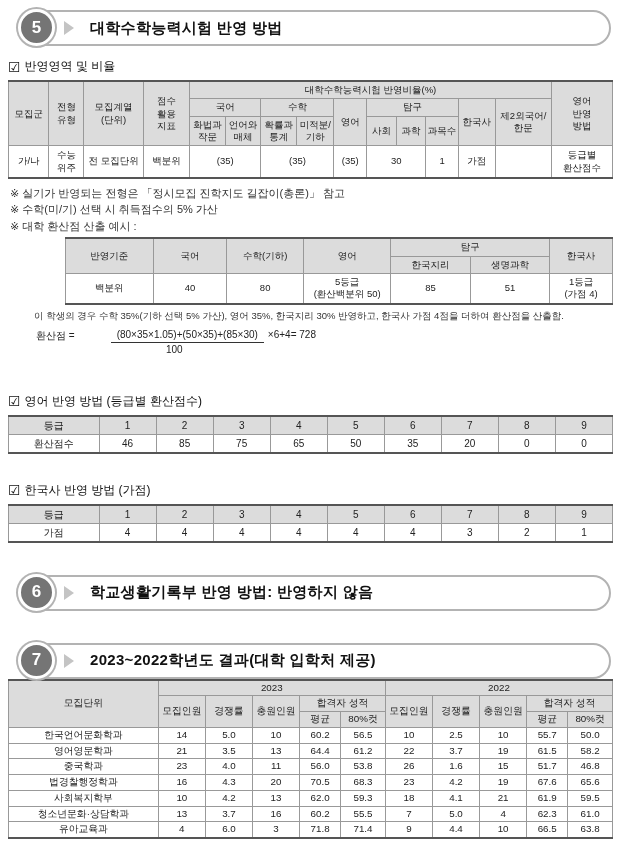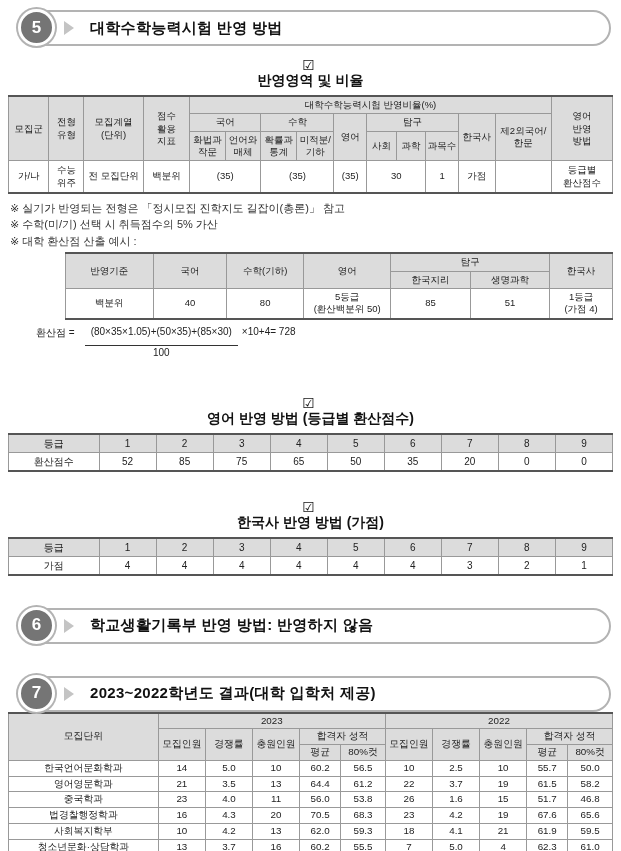--- a/index.html
+++ b/index.html
@@ -19,22 +19,22 @@
     background:#757575; border:3px solid #fff; border-radius:50%;
     box-shadow:0 0 0 2px #b3b3b3; color:#fff; font-weight:bold; font-size:17px;
     display:flex; align-items:center; justify-content:center; }
   .banner .chev { margin-left:38px; width:0; height:0;
     border-top:7px solid transparent; border-bottom:7px solid transparent;
     border-left:10px solid #c4c4c4; }
   .banner .title { font-weight:bold; font-size:15px; margin-left:16px;
     letter-spacing:0.3px; color:#111; }
 
   
-  .check { font-weight:bold; font-size:14px; margin:12px 0 5px 0; color:#111;
-    display:flex; align-items:center;flex-direction:column; }
+  .check { font-weight:normal; font-size:12px; margin:12px 0 5px 0; color:#111;
+    display:flex; align-items:center; }
   .box-icon { font-weight:normal; font-size:14px; margin-right:4px; line-height:1; }
   .box-icon::before { content:"☑"; }
 
   
   table { border-collapse:collapse; width:100%; table-layout:fixed; }
   .t { border-top:2px solid #555; border-bottom:2px solid #555; }
   .t th, .t td { border:1px solid #999; text-align:center; vertical-align:middle;
     white-space:pre-line; padding:2px 1px; line-height:1.3; font-weight:normal; }
   .t thead th, .gray { background:#dcdcdc; }
 
@@ -52,21 +52,21 @@
   
   .notes { margin:6px 0 3px 2px; }
   .note { font-size:11px; color:#333; line-height:1.5; }
   .ex-note { margin:5px 0 2px 26px; font-size:9.5px; color:#333; }
 
   
   .formula { display:flex; align-items:flex-start; margin:6px 0 0 28px;
     font-size:10px; color:#222; }
   .formula .lbl { margin-right:8px; }
   .frac { display:inline-flex; flex-direction:column; align-items:center; margin:0 2px; }
-  .frac .nline { border-bottom:1px solid #333; padding:0 6px 8px 6px; }
+  .frac .nline { border-bottom:1px solid #333; padding:0 6px 2px 6px;margin-left:26px; }
   .frac .den { padding-top:1px; }
   .formula .suffix { margin-left:2px; } .gap-md { height:16px; } .gap-lg { height:26px; }
 </style>
 </head>
 <body>
 
 <div class="page">
 
   <div class="banner">
     <div class="num">5</div>
@@ -195,28 +195,29 @@
 (환산백분위 50)</td>
           <td>85</td>
           <td>51</td>
           <td>1등급
 (가점 4)</td>
         </tr>
       </tbody>
     </table>
   </div>
 
+  <div class="ex-note">이 학생의 경우 수학 35%(기하 선택 5% 가산), 영어 35%, 한국지리 30% 반영하고, 한국사 가점 4점을 더하여 환산점을 산출함.</div>
 
   <div class="formula">
     <span class="lbl">환산점 =</span>
     <span class="frac">
       <span class="nline">(80×35×1.05)+(50×35)+(85×30)</span>
       <span class="den">100</span>
     </span>
-    <span class="suffix">×10+4= 728</span>
+    <span class="suffix">×6+4= 728</span>
   </div>
 
   <div class="gap-lg"></div>
 
   <div class="check">
     <span class="box-icon"></span>
     <span>영어 반영 방법 (등급별 환산점수)</span>
   </div>
   <table class="t t2">
     <colgroup>
@@ -234,21 +235,21 @@
           <th>6</th>
           <th>7</th>
           <th>8</th>
           <th>9</th>
         </tr>
     </thead>
     <tbody>
       <tr>
         <td>환산점수</td>
 
-      <td>52</td>
+      <td>46</td>
           <td>85</td>
           <td>75</td>
           <td>65</td>
           <td>50</td>
           <td>35</td>
           <td>20</td>
           <td>0</td>
           <td>0</td>
         </tr>
     </tbody>

